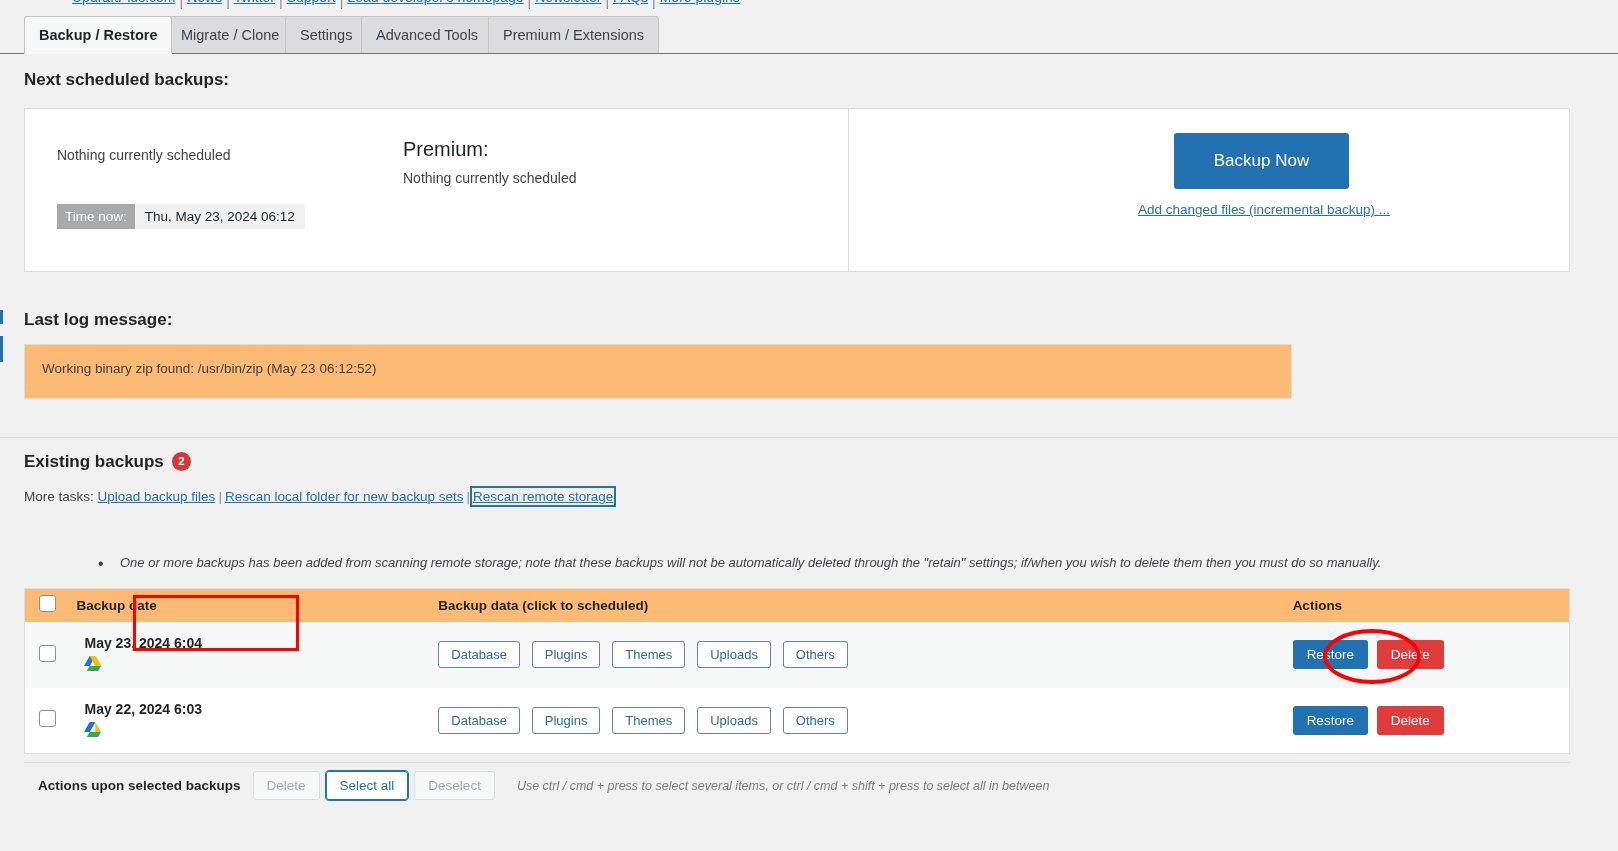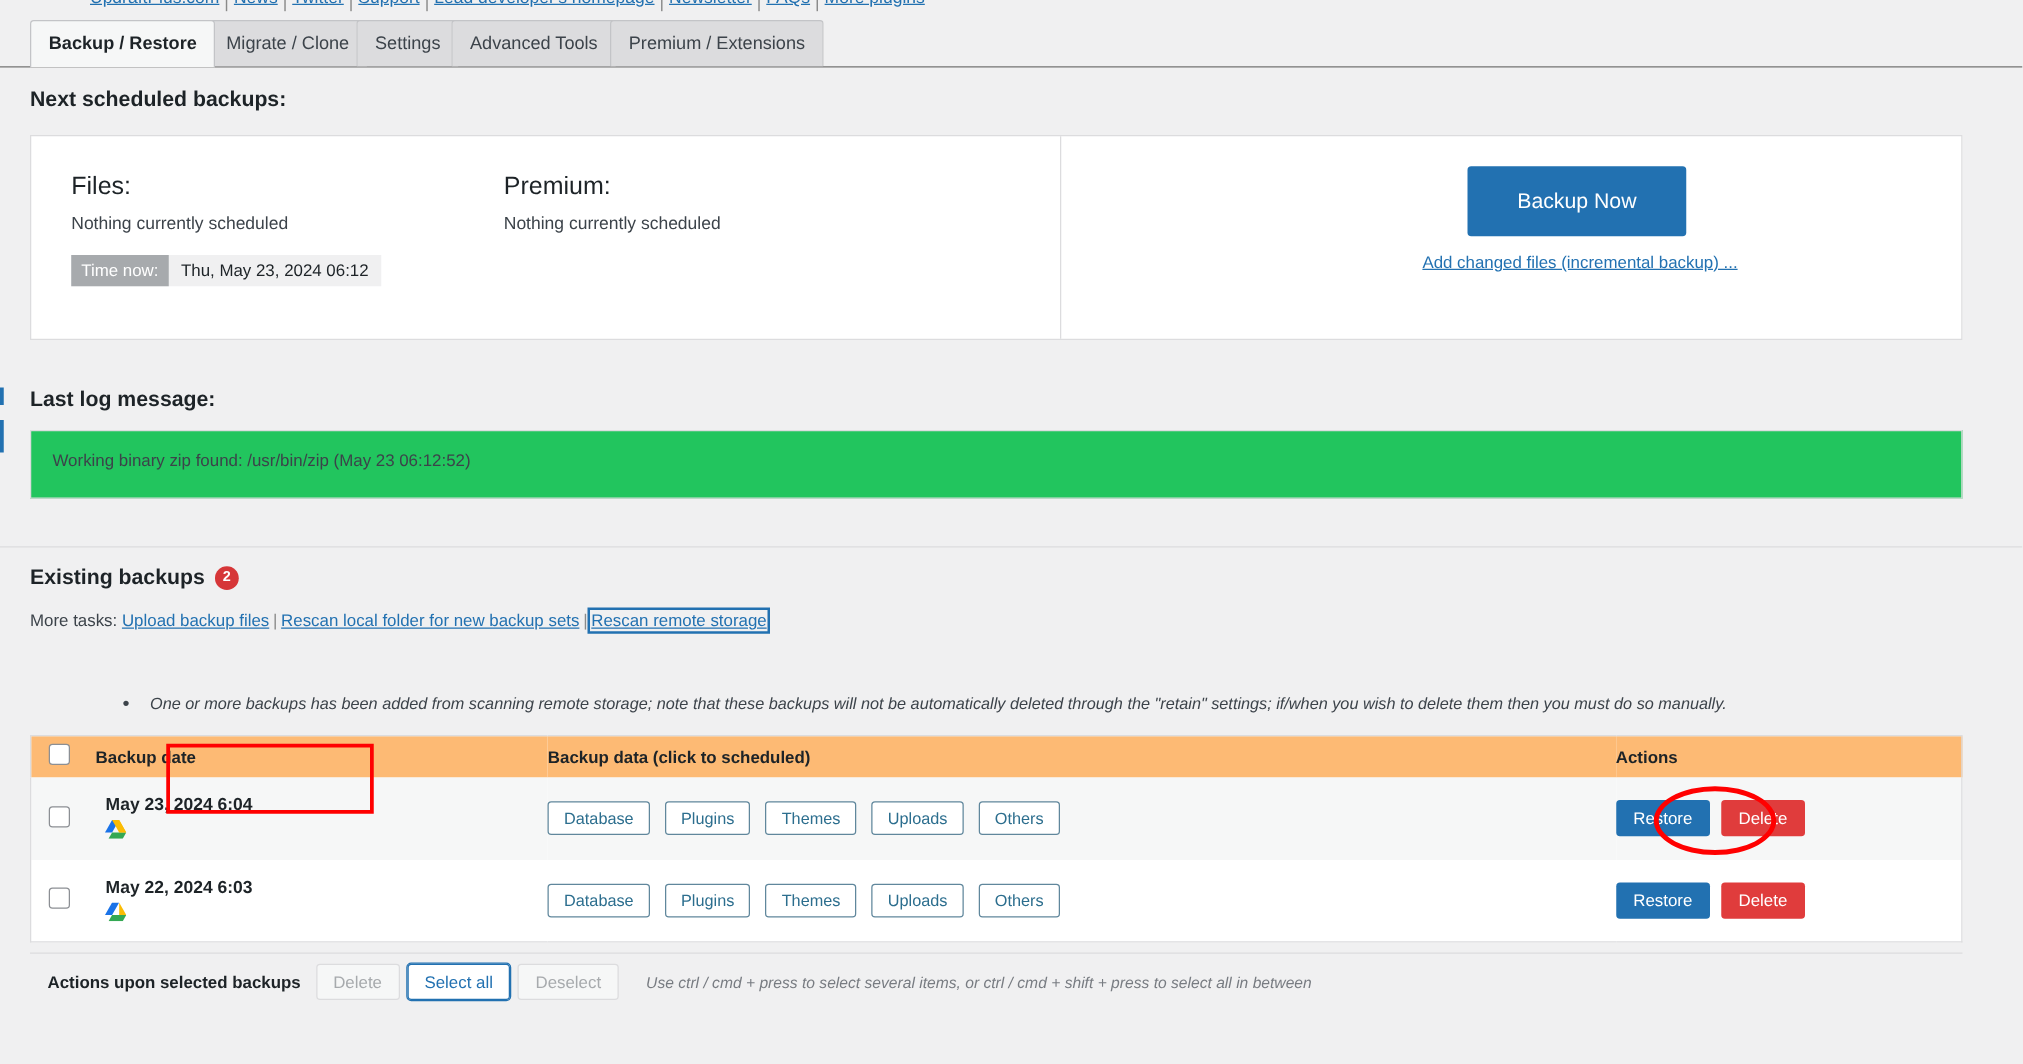--- a/index.html
+++ b/index.html
@@ -164,22 +164,22 @@
     font-size: 13.5px;
     text-decoration: underline;
     cursor: pointer;
     white-space: nowrap;
   }
 
   
   #log-box {
     position: absolute;
     left: 24px; top: 344px;
-    width: 1546px; height: 55px;
-    background: #22c55e;
+    width: 1268px; height: 55px;
+    background: #fdba74;
     border: 1px solid #dcdcde;
   }
   #log-text {
     position: absolute;
     left: 17px; top: 16px;
     font-size: 13.5px;
     color: #3c434a;
     white-space: nowrap;
   }
 
@@ -399,21 +399,20 @@
   <div class="tab" style="left:285px;">Settings</div>
   <div class="tab" style="left:361px;">Advanced Tools</div>
   <div class="tab" style="left:488px;">Premium / Extensions</div>
 </div>
 
 <div class="sec-heading" style="left:24px; top:70px;">Next scheduled backups:</div>
 
 <div id="sched-panel">
   <div id="sched-left">
     <div class="sched-col" style="width:378px; padding:29px 0 0 32px;">
-      <div class="sched-title">Files:</div>
       <div class="sched-sub">Nothing currently scheduled</div>
     </div>
     <div class="sched-col" style="padding:29px 0 0 0;">
       <div class="sched-title">Premium:</div>
       <div class="sched-sub">Nothing currently scheduled</div>
     </div>
     <div id="timenow-wrap">
       <span id="timenow-label">Time now:</span>
       <span id="timenow-value">Thu, May 23, 2024 06:12</span>
     </div>

